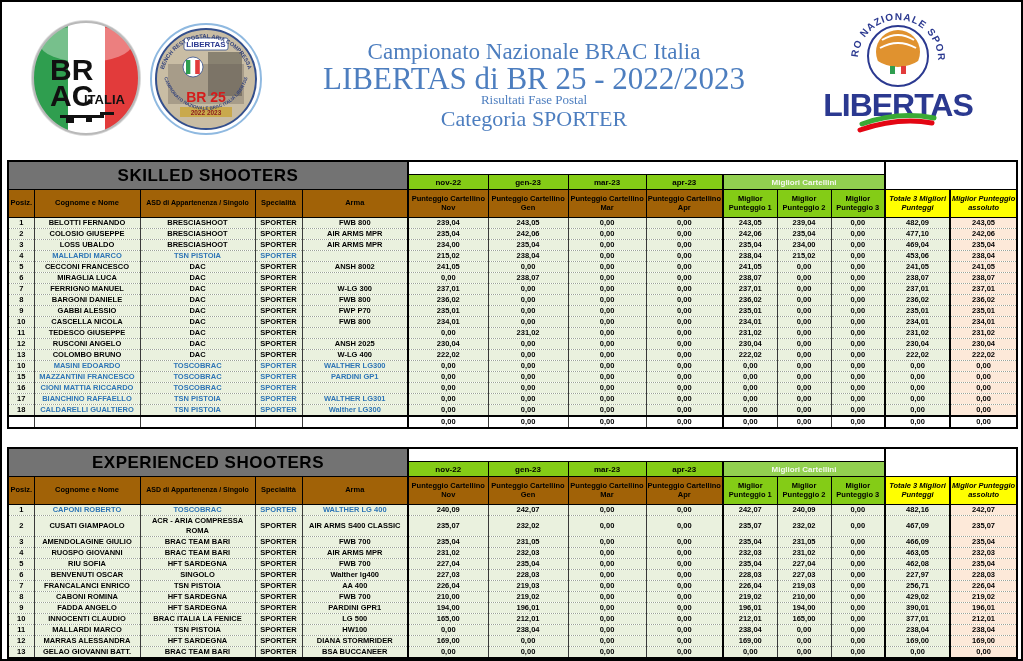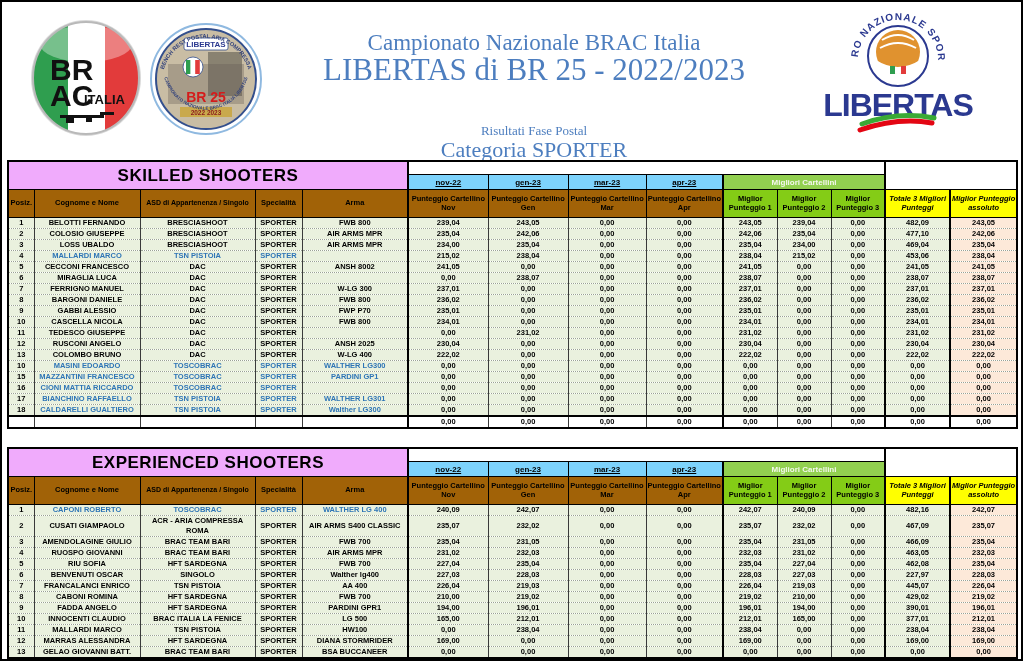--- a/index.html
+++ b/index.html
@@ -3,35 +3,35 @@
 <meta charset="utf-8">
 <style>
   html,body{margin:0;padding:0;background:#fff;}
   #page{
     position:relative;width:1019px;height:657px;background:#fff;
     border:2px solid #000;overflow:hidden;
     font-family:"Liberation Sans",sans-serif;
   }
   
   #hdr{position:absolute;left:0;top:0;width:100%;height:158px;}
-  #title-block{position:absolute;left:262px;top:27px;width:540px;text-align:center;color:#4d7ebf;font-family:"Liberation Serif",serif;}
+  #title-block{position:absolute;left:262px;top:36px;width:540px;text-align:center;color:#4d7ebf;font-family:"Liberation Serif",serif;}
   .t1{font-size:23px;line-height:27px;}
   .t2{font-size:31px;line-height:27px;}
-  .t3{font-size:13px;line-height:16px;margin-top:40px;}
+  .t3{font-size:13px;line-height:16px;}
   .t4{font-size:22px;line-height:22px;}
   .logo{position:absolute;}
   
   .sheet{position:absolute;left:5px;width:1009px;border-collapse:collapse;table-layout:fixed;border:2px solid #000;}
   #tbl0{top:158px;}
   #tbl1{top:445px;}
   .sheet th,.sheet td{padding:0;margin:0;text-align:center;vertical-align:middle;font-weight:bold;overflow:hidden;}
-  .tbl-title{background:#f0abfc;font-size:17px;letter-spacing:.5px;border:1px solid #000;}
+  .tbl-title{background:#737373;font-size:17px;letter-spacing:.5px;border:1px solid #000;}
   .r-strip th.strip{background:#fff;border:1px solid #000;height:12px;}
   .r-months th{height:14px;font-size:8px;border:1px solid #000;}
-  .month{background:#7dd3fc;color:#000;text-decoration:underline;}
+  .month{background:#84cc16;color:#000;}
   .migliori{background:#92d050;color:#f5f7ef;}
   .r-cols th{height:27px;font-size:7.5px;line-height:8.5px;border:1px solid #000;}
   .hgray{background:#a16207;color:#000;}
   .hgray.asd{font-size:7px;}
   .hwhite{background:#84cc16;color:#000;}
   .hyellow{background:#ffff00;color:#000;font-style:italic;}
   .sheet tbody td{
     height:10px;font-size:7.5px;line-height:10px;background:#eaf1de;color:#000;
     border-left:1px solid #3a3a3a;border-bottom:1px dotted #9aa293;
   }
@@ -633,21 +633,21 @@
           <td class="c-txt">TSN PISTOIA</td>
           <td class="c-txt">SPORTER</td>
           <td class="c-txt">AA 400</td>
           <td class="n-blue bl-thick">226,04</td>
           <td class="n-blue">219,03</td>
           <td class="n-blue">0,00</td>
           <td class="n-blue-l">0,00</td>
           <td class="n-blk bl-thick">226,04</td>
           <td class="n-blk">219,03</td>
           <td class="n-blk">0,00</td>
-          <td class="n-red bl-thick">445,07</td>
+          <td class="n-red bl-thick">256,71</td>
           <td class="n-abs bl-thick">226,04</td>
         </tr>
         <tr>
           <td class="c-pos">8</td>
           <td class="c-txt">CABONI ROMINA</td>
           <td class="c-txt">HFT SARDEGNA</td>
           <td class="c-txt">SPORTER</td>
           <td class="c-txt">FWB 700</td>
           <td class="n-blue bl-thick">210,00</td>
           <td class="n-blue">219,02</td>

